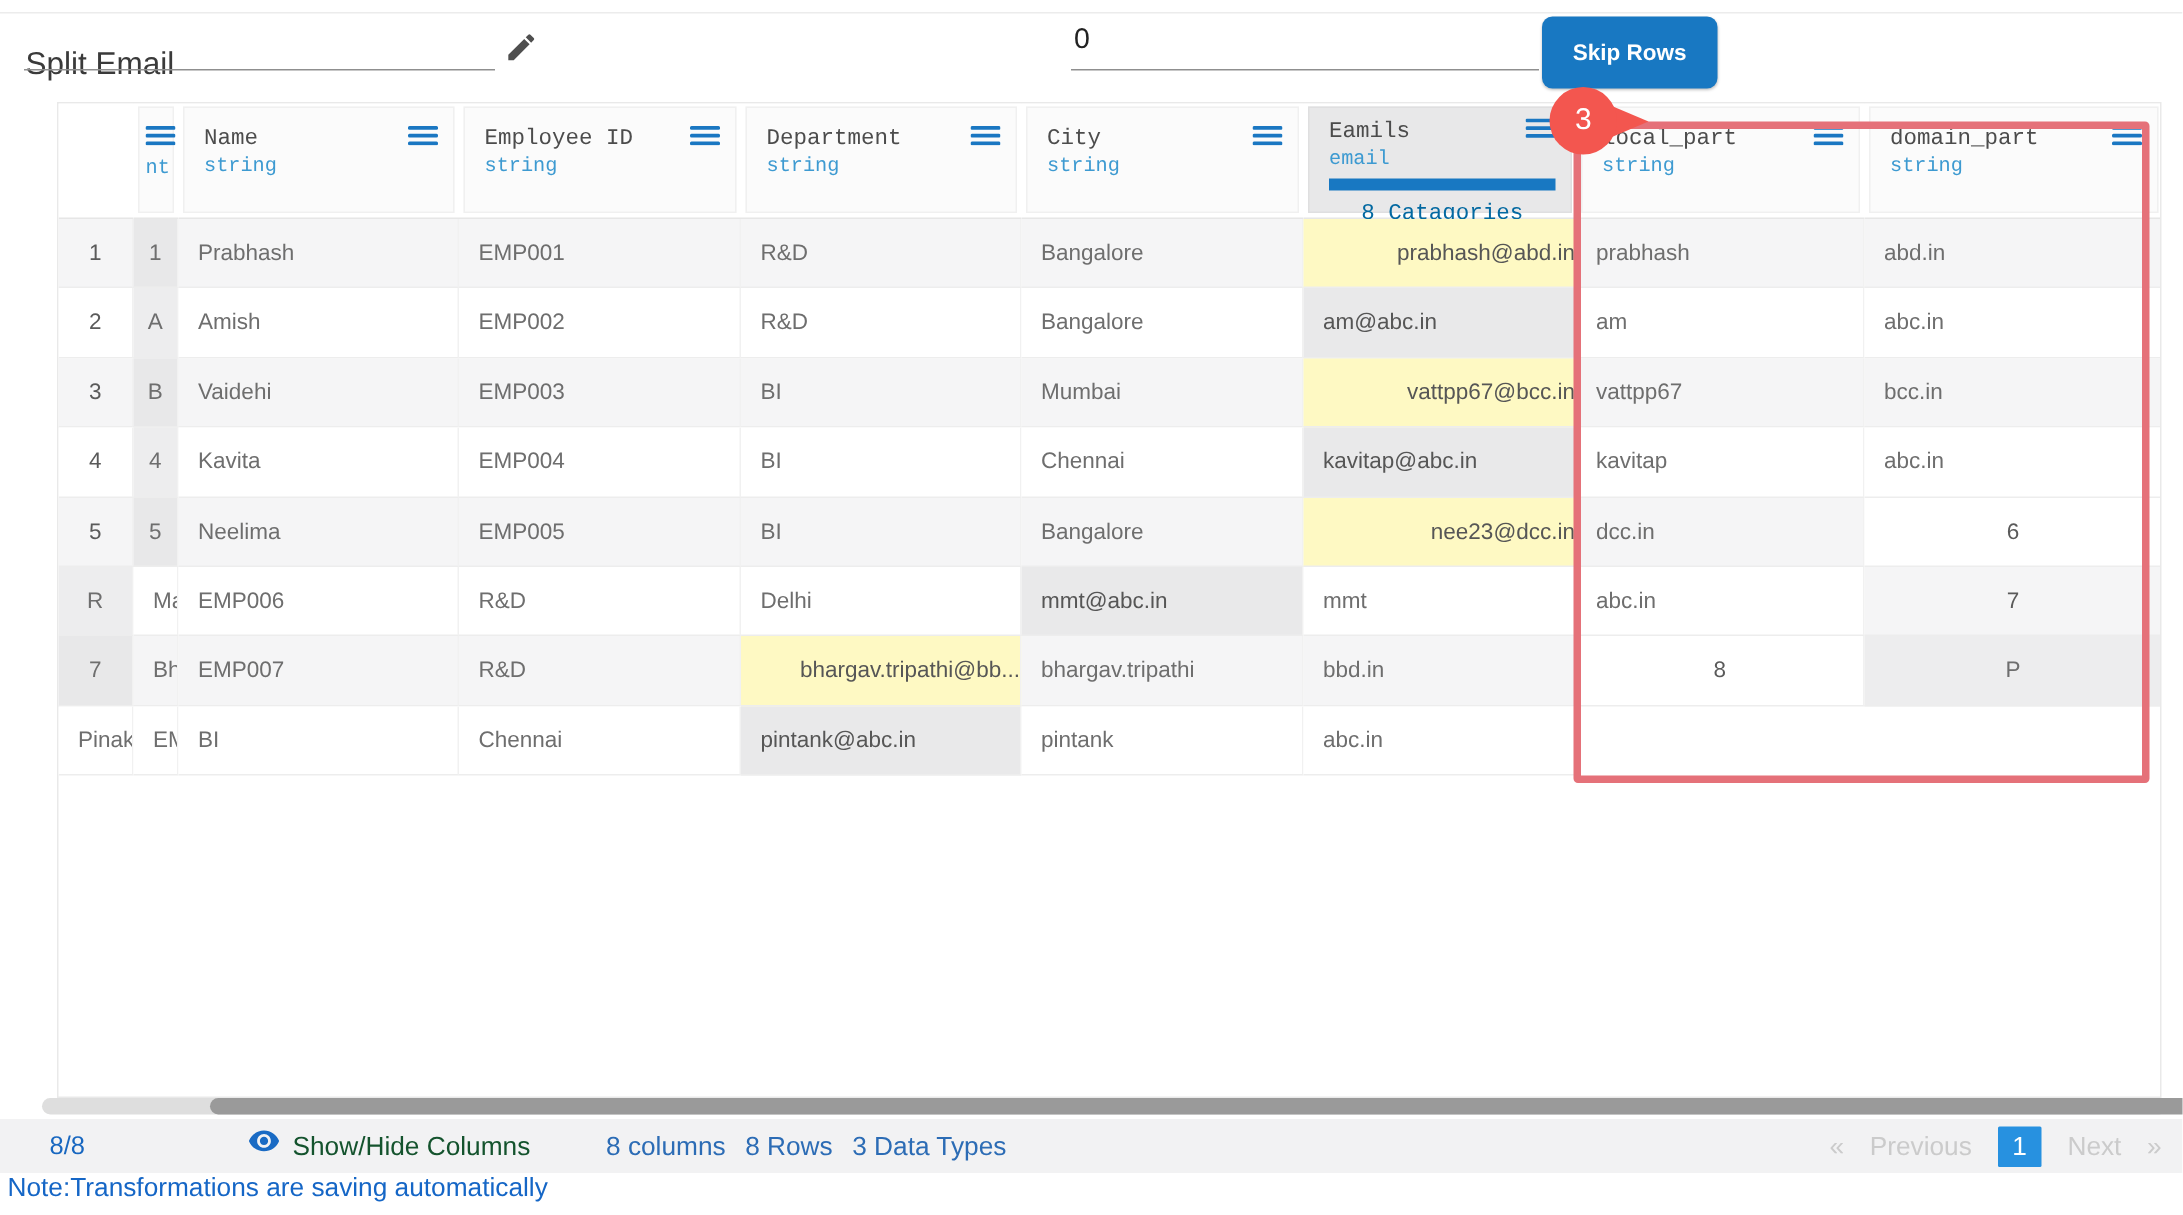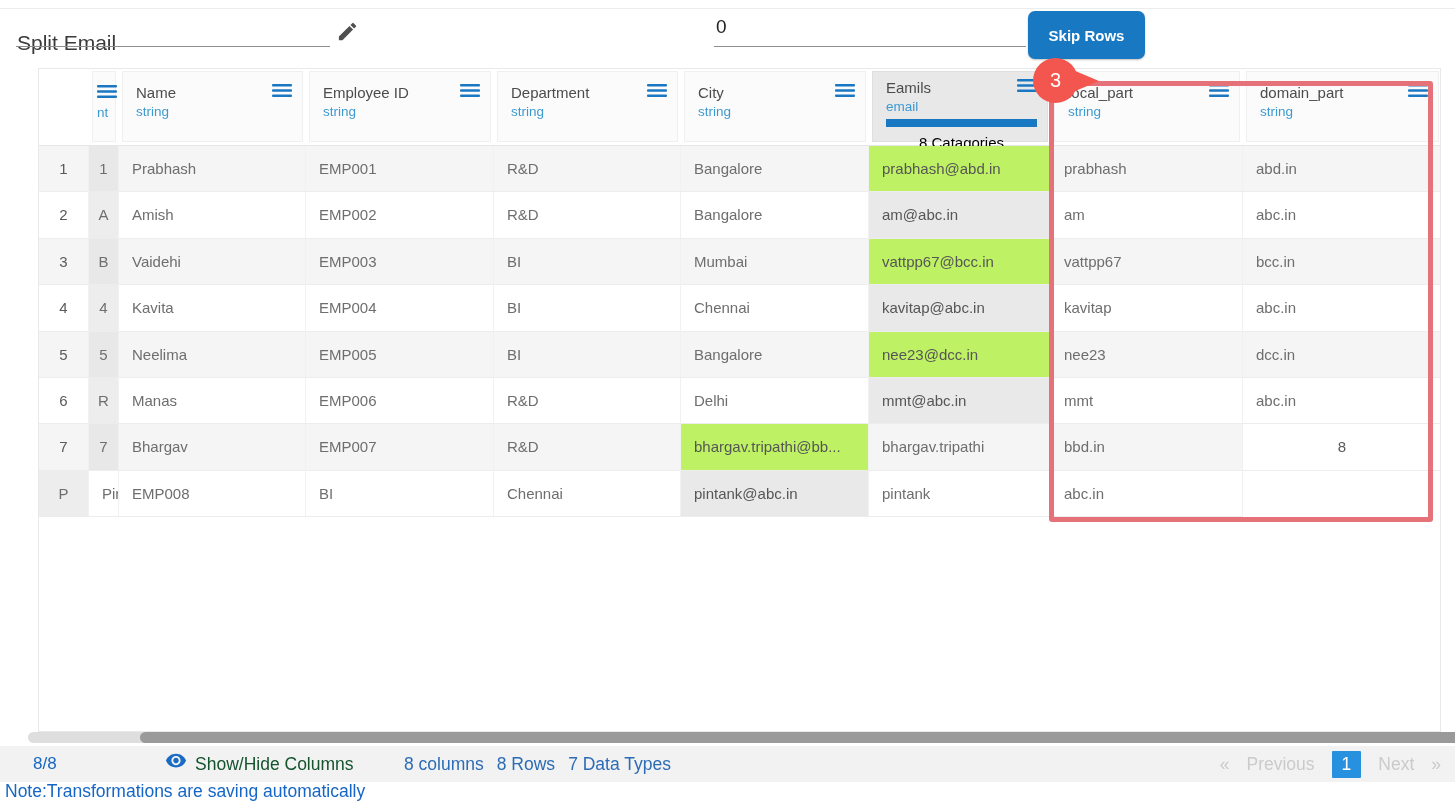--- a/index.html
+++ b/index.html
@@ -26,42 +26,42 @@
   .tbl {
     position:absolute; left:38px; top:68px; width:1403px; height:664px;
     border:1px solid #e9e9e9; background:#fff; box-sizing:border-box; overflow:hidden;
   }
   .grid {
     display:grid;
     grid-template-columns:50px 30px 187px 188px 187px 188px 182px 192px 199px;
     grid-template-rows:77px repeat(8,46.4px);
   }
   .hc { background:#fff; box-sizing:border-box; padding:2px 3px 3px 3px; border-bottom:1px solid #e6e6e6; }
-  .hcard { height:100%; box-sizing:border-box; background:#fbfbfb; border:1px solid #f0f0f0; padding:12px 10px 0 13px; }
+  .hcard { height:100%; box-sizing:border-box; background:#fbfbfb; border:1px solid #f0f0f0; padding:12px 10px 0 13px;font-family:Liberation Mono, monospace; }
   .hcard-plain { background:#fff; border-color:transparent; }
   .hcard-mini { padding:12px 4px 0 4px; text-align:right; }
   .hcard-email { background:#e8e8e9; border-color:#dfdfe0; padding:7px 10px 0 13px; }
   .hrow { display:flex; justify-content:space-between; align-items:flex-start; }
   .hlabel { font-size:15px; color:#4c4c4c; white-space:nowrap; }
   .burger rect { fill:#1a77c2; }
   .htype { text-align:left; font-size:13.5px; color:#3d9ad1; margin-top:3px; }
   .cat-bar { height:8px; background:#1878c2; margin-top:5px; }
-  .hcat { text-align:center; font-size:15px; color:#000000; margin-top:7px; }
+  .hcat { text-align:center; font-size:15px; color:#0369a1; margin-top:7px; }
 
   .bc {
     font-size:15px; color:#6e6e6e; line-height:45px; padding-left:13px;
     border-bottom:1px solid #ededed; border-right:1px solid #f1f1f1;
     white-space:nowrap; overflow:hidden; box-sizing:border-box; background:#fff;
   }
   .bc.stripe { background:#f5f5f6; }
   .c-idx { text-align:center; padding-left:0; color:#5a5a5a; }
   .c-mini { text-align:center; padding-left:0; background:#ededee; }
   .c-mini.stripe { background:#e8e8e9; }
   .c-emails { background:#e9e9ea; color:#565656; }
-  .c-emails.stripe { background:#bef264; }
+  .c-emails.stripe { background:#fef9c3;text-align:right; }
 
   
   .hl-box {
     position:absolute; left:1049px; top:81px; width:384px; height:441px;
     border:5px solid #e57179; border-radius:3px; box-sizing:border-box; z-index:5;
   }
   .pin { position:absolute; left:1033px; top:58px; width:45px; height:45px; border-radius:50%;
          background:#f3564f; z-index:6; color:#fff; font-size:20px; text-align:center; line-height:45px; }
   .pin-tip { position:absolute; left:1073px; top:70px; width:0; height:0; z-index:6;
              border-top:11px solid transparent; border-bottom:11px solid transparent; border-left:26px solid #f3564f; }
@@ -239,21 +239,20 @@
       <div class="bc c-emails">kavitap@abc.in</div>
       <div class="bc c-local_part">kavitap</div>
       <div class="bc c-domain_part">abc.in</div>
       <div class="bc c-idx stripe">5</div>
       <div class="bc c-mini stripe">5</div>
       <div class="bc c-name stripe">Neelima</div>
       <div class="bc c-employee_id stripe">EMP005</div>
       <div class="bc c-department stripe">BI</div>
       <div class="bc c-city stripe">Bangalore</div>
       <div class="bc c-emails stripe">nee23@dcc.in</div>
-      <div class="bc c-local_part stripe">nee23</div>
       <div class="bc c-domain_part stripe">dcc.in</div>
       <div class="bc c-idx">6</div>
       <div class="bc c-mini">R</div>
       <div class="bc c-name">Manas</div>
       <div class="bc c-employee_id">EMP006</div>
       <div class="bc c-department">R&amp;D</div>
       <div class="bc c-city">Delhi</div>
       <div class="bc c-emails">mmt@abc.in</div>
       <div class="bc c-local_part">mmt</div>
       <div class="bc c-domain_part">abc.in</div>
@@ -289,21 +288,21 @@
   <div class="f-count">8/8</div>
   <div class="f-showhide">
     <span>
       <svg width="22" height="17" viewBox="0 0 24 18">
           <path fill="#1a6bc4" d="M12 .5C7 .5 2.73 3.61 1 8c1.73 4.39 6 7.5 11 7.5s9.27-3.11 11-7.5C21.27 3.61 17 .5 12 .5zm0 12.5c-2.76 0-5-2.24-5-5s2.24-5 5-5 5 2.24 5 5-2.24 5-5 5zm0-8c-1.66 0-3 1.34-3 3s1.34 3 3 3 3-1.34 3-3-1.34-3-3-3z"></path>
         </svg>
     </span>
     <span>Show/Hide Columns</span>
   </div>
   <div class="f-stats">
-    <span>8 columns</span><span>8 Rows</span><span>7 Data Types</span>
+    <span>8 columns</span><span>8 Rows</span><span>3 Data Types</span>
   </div>
   <div class="pager">
     <span>«</span>
     <span>Previous</span>
     <span class="page-cur">1</span>
     <span>Next</span>
     <span>»</span>
   </div>
 </div>
 <div class="note">Note:Transformations are saving automatically</div>

